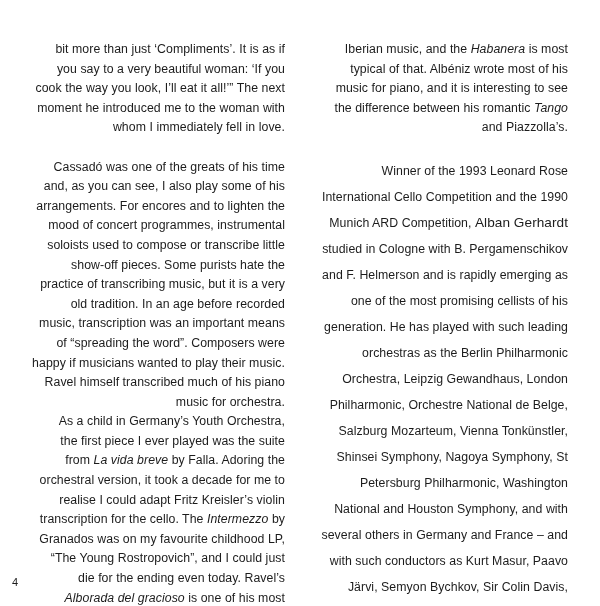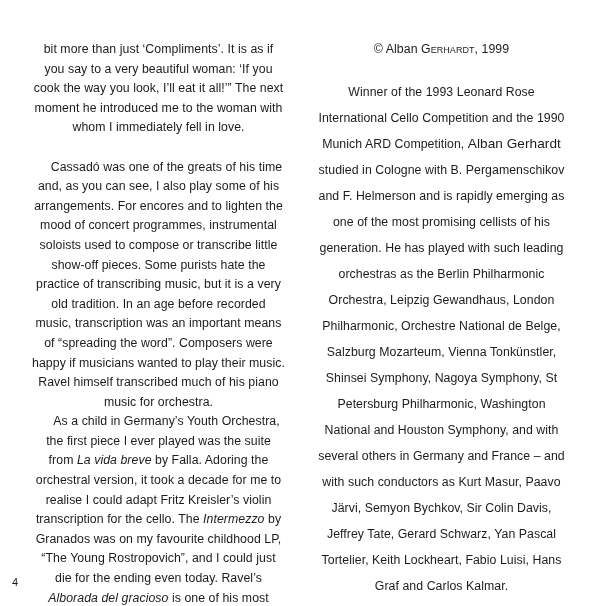--- a/index.html
+++ b/index.html
@@ -28,21 +28,21 @@
   }
   .column {
     width: 253px;
     flex: 0 0 253px;
   }
   p {
     margin: 0;
     font-size: 12.3px;
     line-height: 19.6px;
     color: #1c1c1c;
-    text-align: center;
+    text-align: right;
     letter-spacing: 0.06px;
   }
   p.indent {
     text-indent: 16px;
   }
   .gap {
     height: 19.6px;
   }
   i {
     font-style: italic;
@@ -69,21 +69,21 @@
   <div class="columns">
 
     <div class="column">
       <p id="L0"><span>bit more than just ‘Compliments’. It is as if you say to a very beautiful woman: ‘If you cook the way you look, I’ll eat it all!’” The next moment he introduced me to the woman with whom I immediately fell in love.</span></p>
       <div class="gap"></div>
       <p class="indent" id="L1"><span>Cassadó was one of the greats of his time and, as you can see, I also play some of his arrangements. For encores and to lighten the mood of concert programmes, instrumental soloists used to compose or transcribe little show-off pieces. Some purists hate the practice of transcribing music, but it is a very old tradition. In an age before recorded music, transcription was an important means of “spreading the word”. Composers were happy if musicians wanted to play their music. Ravel himself transcribed much of his piano music for orchestra.</span></p>
       <p class="indent" id="L2"><span>As a child in Germany’s Youth Orchestra, the first piece I ever played was the suite from </span><i>La vida breve</i><span> by Falla. Adoring the orchestral version, it took a decade for me to realise I could adapt Fritz Kreisler’s violin transcription for the cello. The </span><i>Intermezzo</i><span> by Granados was on my favourite childhood LP, “The Young Rostropovich”, and I could just die for the ending even today. Ravel’s </span><i>Alborada del gracioso</i><span> is one of his most amazing pieces both for piano and orchestra, and Castelnuovo-Tedesco did an excellent job transcribing it for us cellists. Yes, I know, Ravel is not from Spain, but he was heavily influenced by</span></p>
     </div>
 
     <div class="column">
-      <p class="copyright-line" id="R1"><span>© Alban </span><span style="font-variant: small-caps;">Gerhardt</span><span>, 1999</span></p>
+      <p id="R0"><span>Iberian music, and the </span><i>Habanera</i><span> is most typical of that. Albéniz wrote most of his music for piano, and it is interesting to see the difference between his romantic </span><i>Tango</i><span> and Piazzolla’s.</span></p>
       <div class="gap"></div>
       <div class="bio-block">
         <p id="R2"><span>Winner of the 1993 Leonard Rose International Cello Competition and the 1990 Munich ARD Competition, </span><span style="font-size: 13.6px;">Alban Gerhardt</span><span> studied in Cologne with B. Pergamenschikov and F. Helmerson and is rapidly emerging as one of the most promising cellists of his generation. He has played with such leading orchestras as the Berlin Philharmonic Orchestra, Leipzig Gewandhaus, London Philharmonic, Orchestre National de Belge, Salzburg Mozarteum, Vienna Tonkünstler, Shinsei Symphony, Nagoya Symphony, St Petersburg Philharmonic, Washington National and Houston Symphony, and with several others in Germany and France – and with such conductors as Kurt Masur, Paavo Järvi, Semyon Bychkov, Sir Colin Davis, Jeffrey Tate, Gerard Schwarz, Yan Pascal Tortelier, Keith Lockheart, Fabio Luisi, Hans Graf and Carlos Kalmar.</span></p>
         <p class="indent" id="R3"><span>As a recitalist he has performed at London’s Wigmore Hall, Berlin’s Kammermusiksaal and Schauspielhaus, the Suntory Hall in Tokyo, Pittsburgh’s Carnegie Hall and at many other prestigious venues. Following his New York debuts</span></p>
       </div>
     </div>
 
   </div>
 
   <div class="page-number">4</div>

